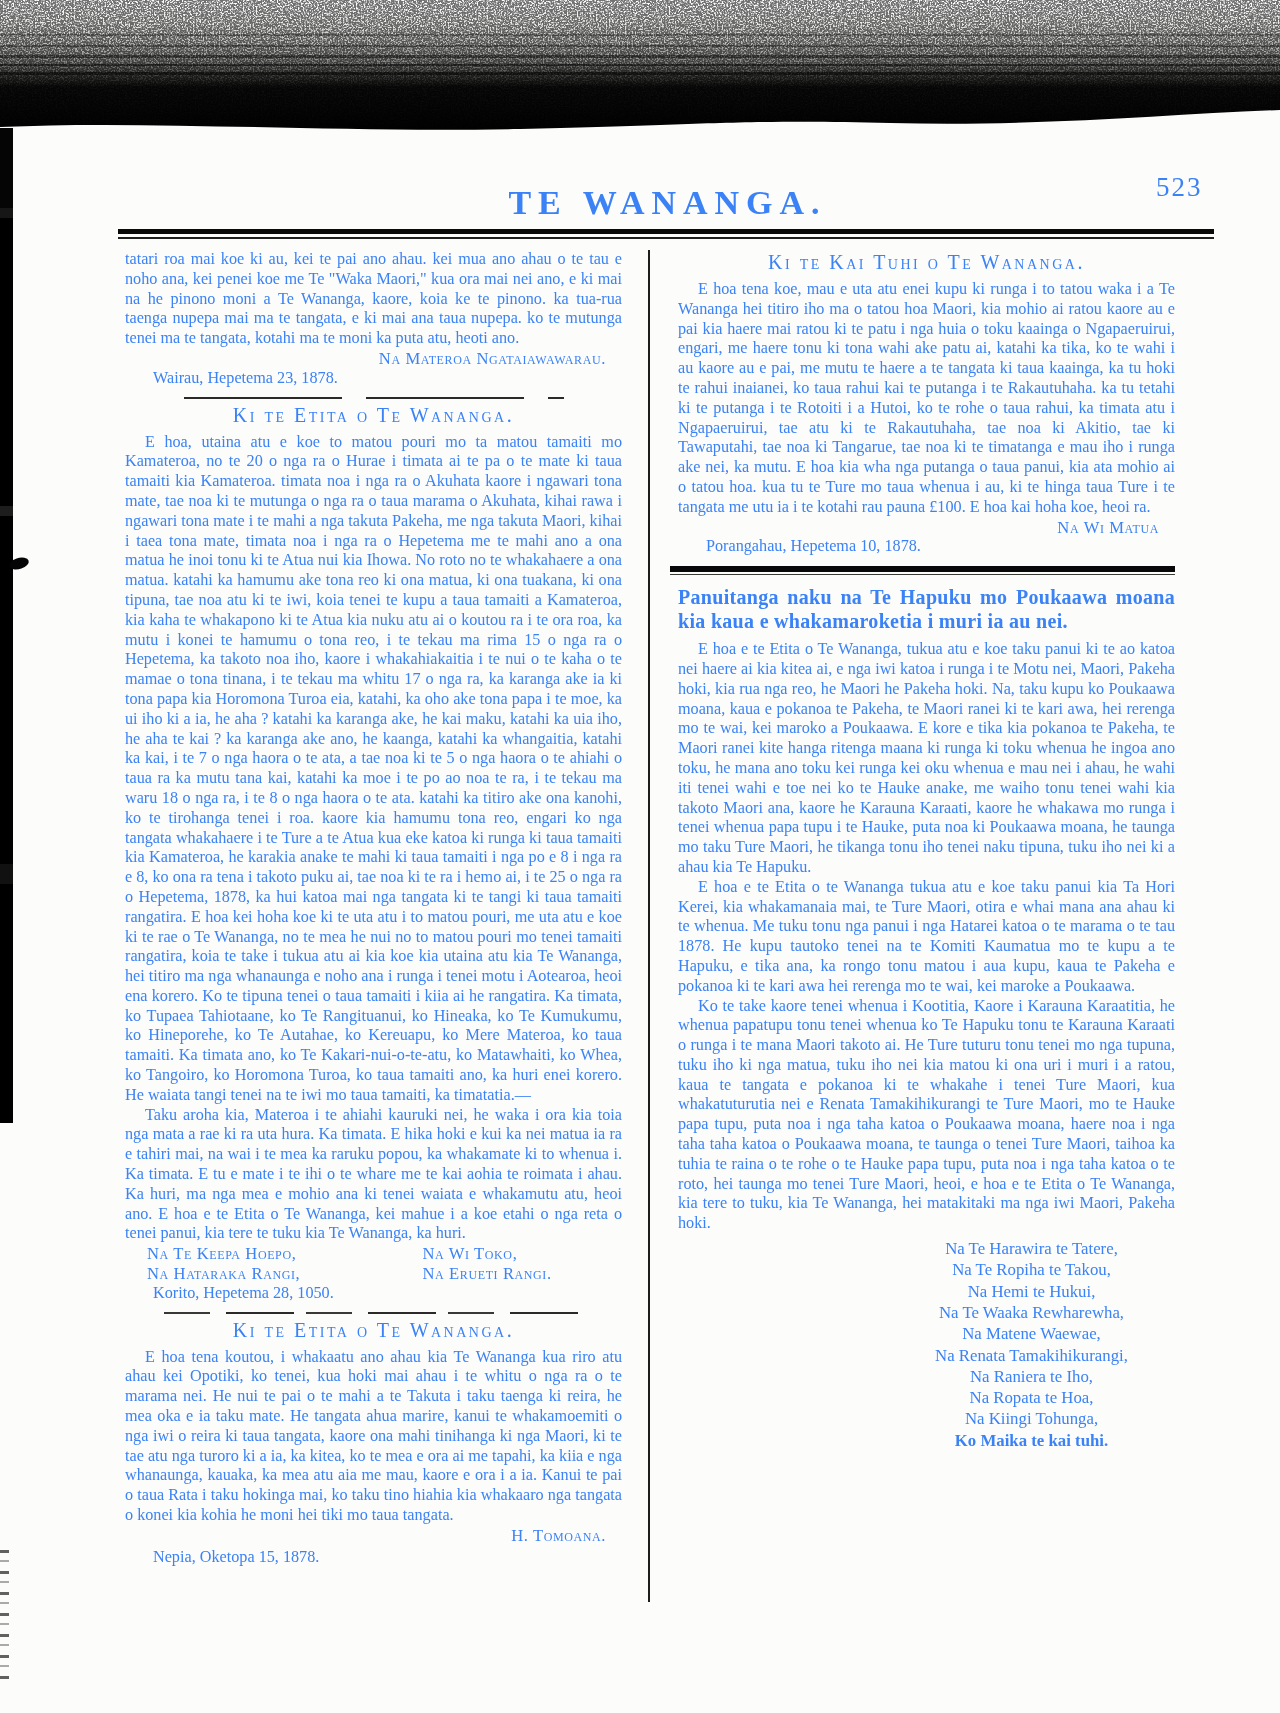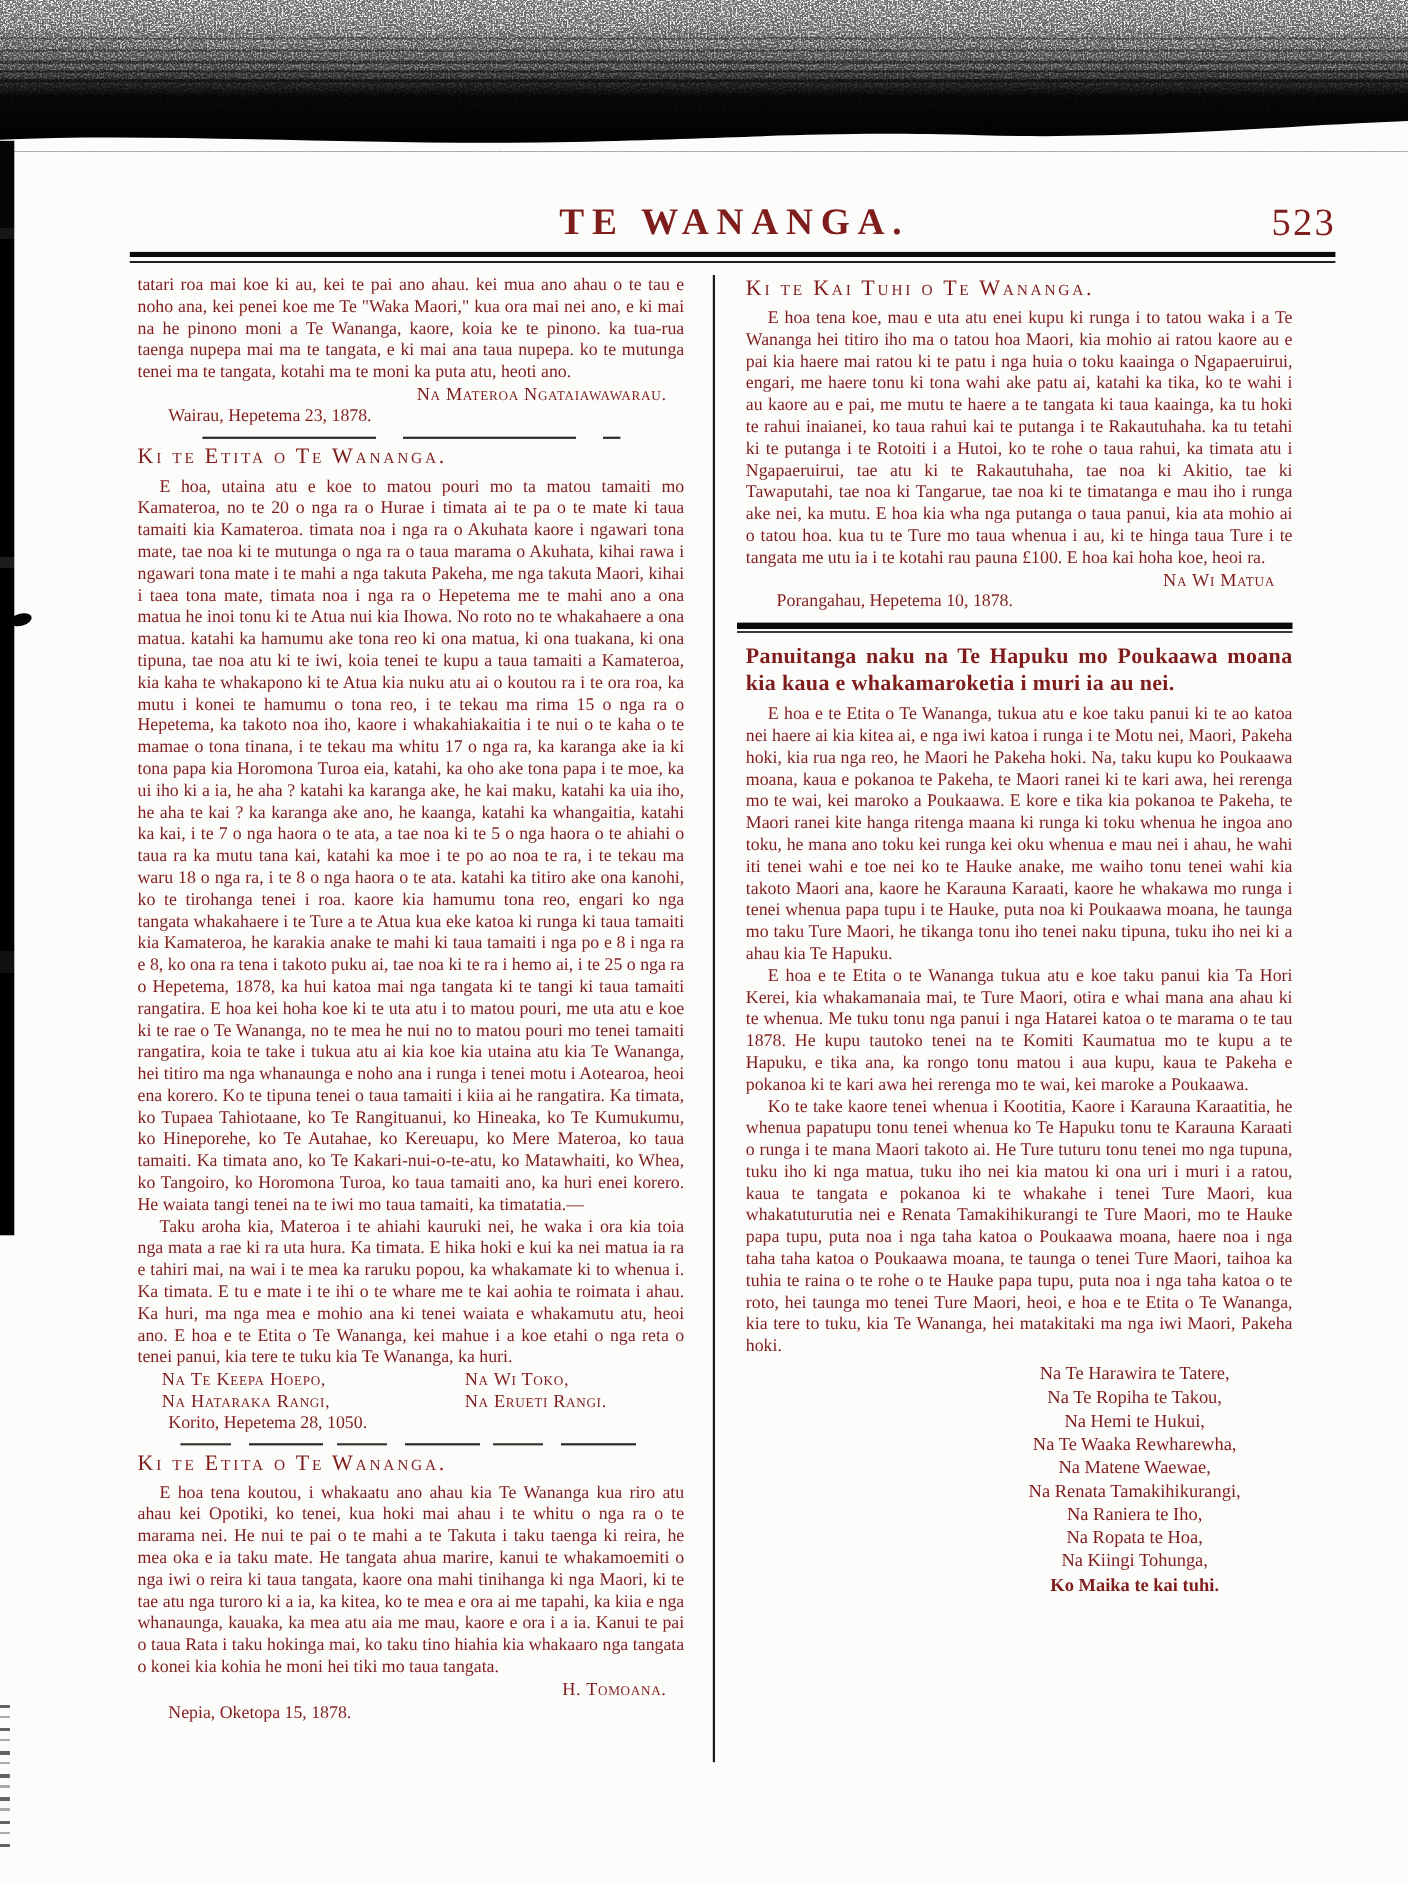--- a/index.html
+++ b/index.html
@@ -1,18 +1,18 @@
 <!DOCTYPE html>
 <html><head>
 <meta charset="utf-8">
 <style>
   html,body{margin:0;padding:0;background:#ffffff;}
   .page{
     position:relative;width:1280px;height:1713px;overflow:hidden;
-    background:#fcfcfa;color:#7f1d1d;
+    background:#fcfcfa;color:#3b82f6;
     font-family:"Liberation Serif","DejaVu Serif",serif;
   }
   
   .scan-top{position:absolute;top:0;left:0;display:block;}
   .edge-left{
     position:absolute;left:0;top:128px;width:13px;height:995px;
     background:linear-gradient(180deg,#050505 0 8%,#161616 8% 9%,#000 9% 38%,#1d1d1d 38% 39%,#000 39% 74%,#111 74% 76%,#000 76% 100%);
   }
   .edge-left-blob{
     position:absolute;left:9px;top:558px;width:20px;height:11px;
@@ -20,38 +20,38 @@
   }
   .edge-left-speckle{
     position:absolute;left:0;top:1550px;width:9px;height:130px;opacity:.75;
     background:repeating-linear-gradient(180deg,rgba(10,10,10,.85) 0 3px,transparent 3px 10px,rgba(10,10,10,.45) 10px 12px,transparent 12px 21px);
   }
   
   .masthead{
     position:absolute;top:184px;left:125px;width:1085px;text-align:center;
     font-size:34px;font-weight:bold;letter-spacing:7px;
   }
-  .pageno{position:absolute;top:183px;left:1156px;font-size:35px;letter-spacing:2px;}
+  .pageno{position:absolute;top:172px;left:1156px;font-size:27px;letter-spacing:2px;}
   .head-rule{
     position:absolute;top:229px;left:118px;width:1096px;height:12px;
     background:linear-gradient(180deg,#0a0a0a 0 5px,transparent 5px 8px,#202020 8px 10px,transparent 10px);
   }
   
   .columns{position:absolute;top:250px;left:125px;width:1050px;display:flex;gap:20px;}
   .col{width:516px;font-size:16.2px;line-height:19.8px;text-align:justify;}
   .col-left{margin-right:6px;}
   .col-right{margin-left:8px;}
   .divider{width:2px;background:#1f1d1a;height:1352px;flex:none;}
   p{margin:0;}
   .ind{text-indent:20px;}
   .sc{font-variant:small-caps;letter-spacing:.6px;}
   .sig-right{text-align:right;padding-right:16px;font-size:16.6px;}
   .dateline{text-indent:28px;text-align:left;}
   .sec{
-    margin:4px 0 6px;text-align:left;font-weight:normal;
+    margin:4px 0 6px;text-align:center;font-weight:normal;
     font-variant:small-caps;font-size:20px;letter-spacing:2.5px;line-height:24px;
   }
   .sep{
     height:2px;margin:8px auto 2px;width:380px;
     background:repeating-linear-gradient(90deg,#2b2a28 0 158px,transparent 158px 182px);
   }
   .sep.dashed{
     width:420px;
     background:repeating-linear-gradient(90deg,#3a3835 0 46px,transparent 46px 62px,#2b2a28 62px 130px,transparent 130px 142px);
   }

